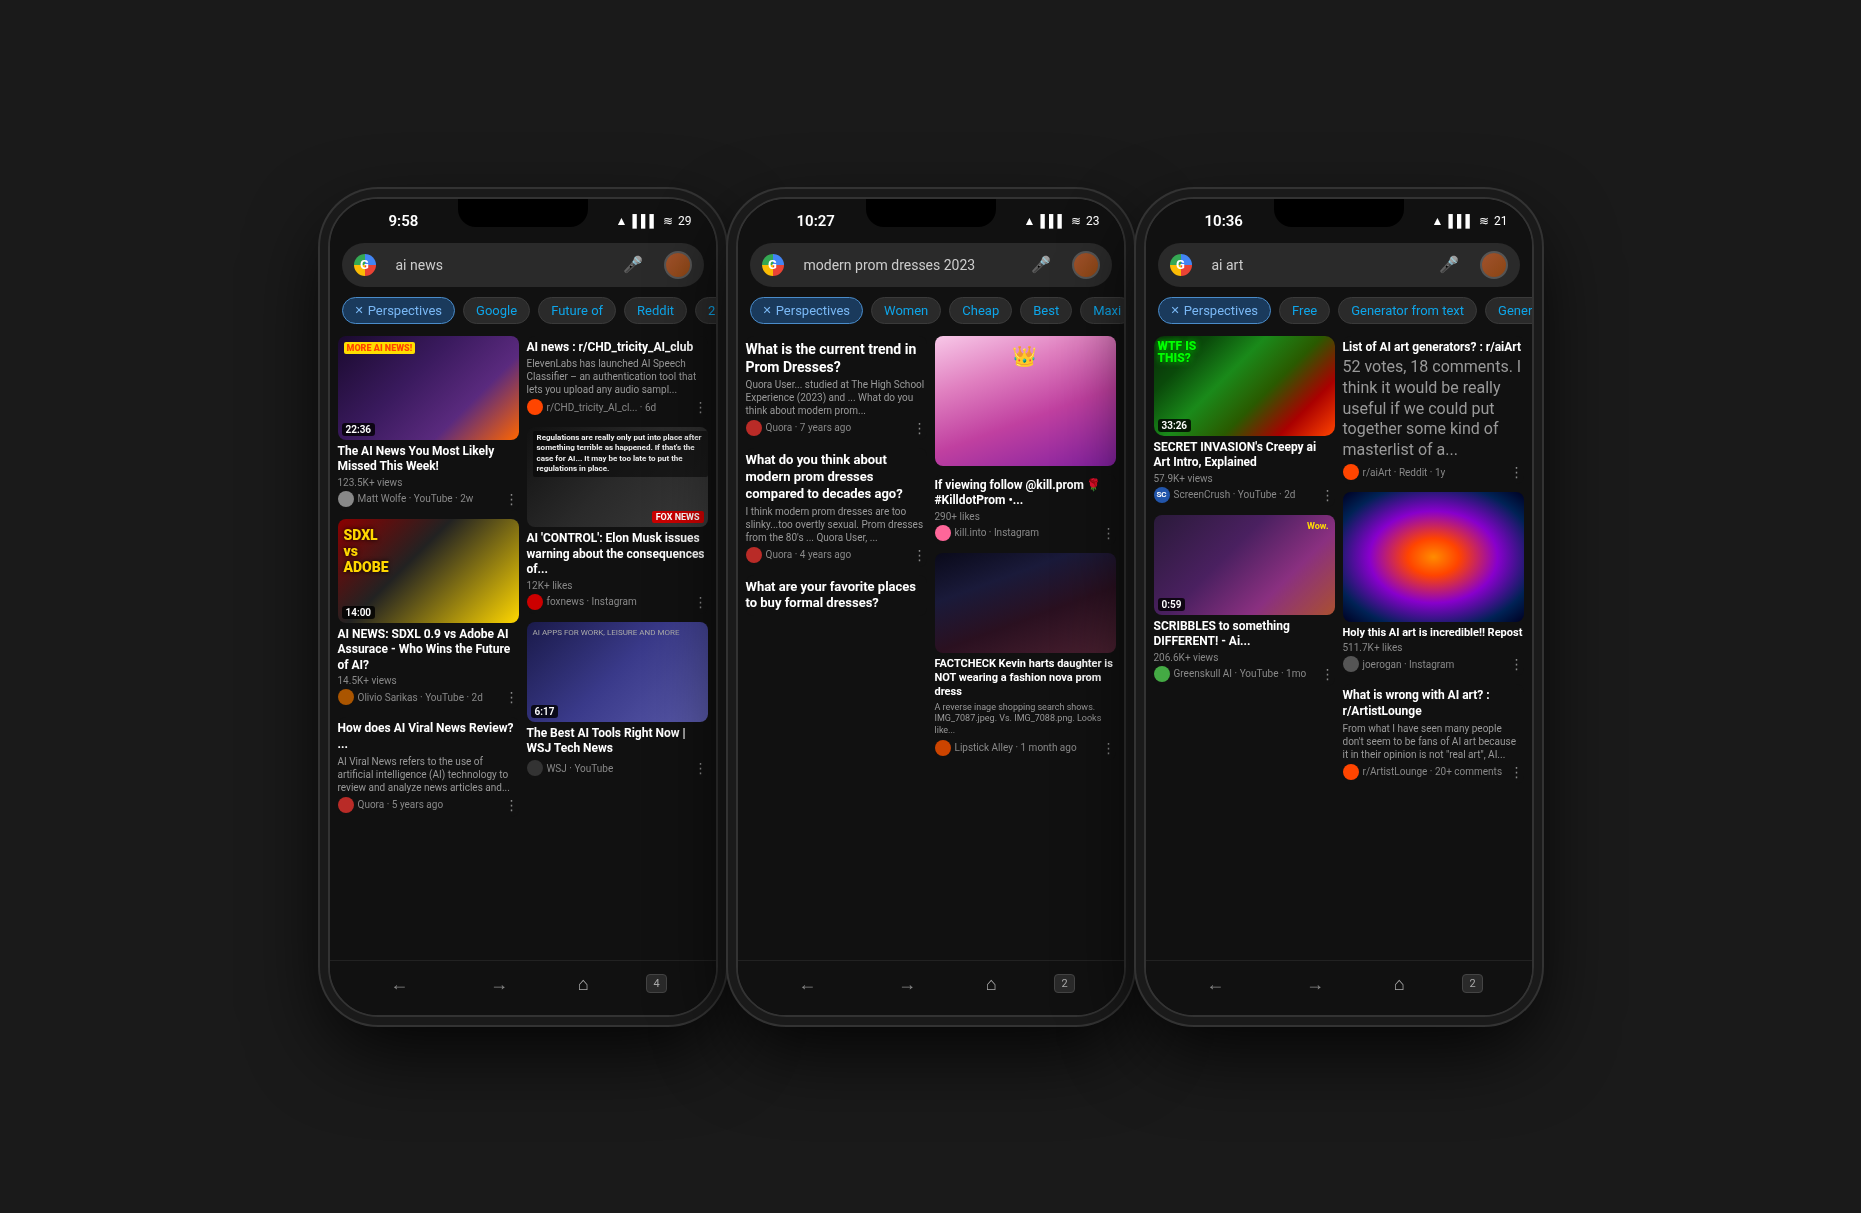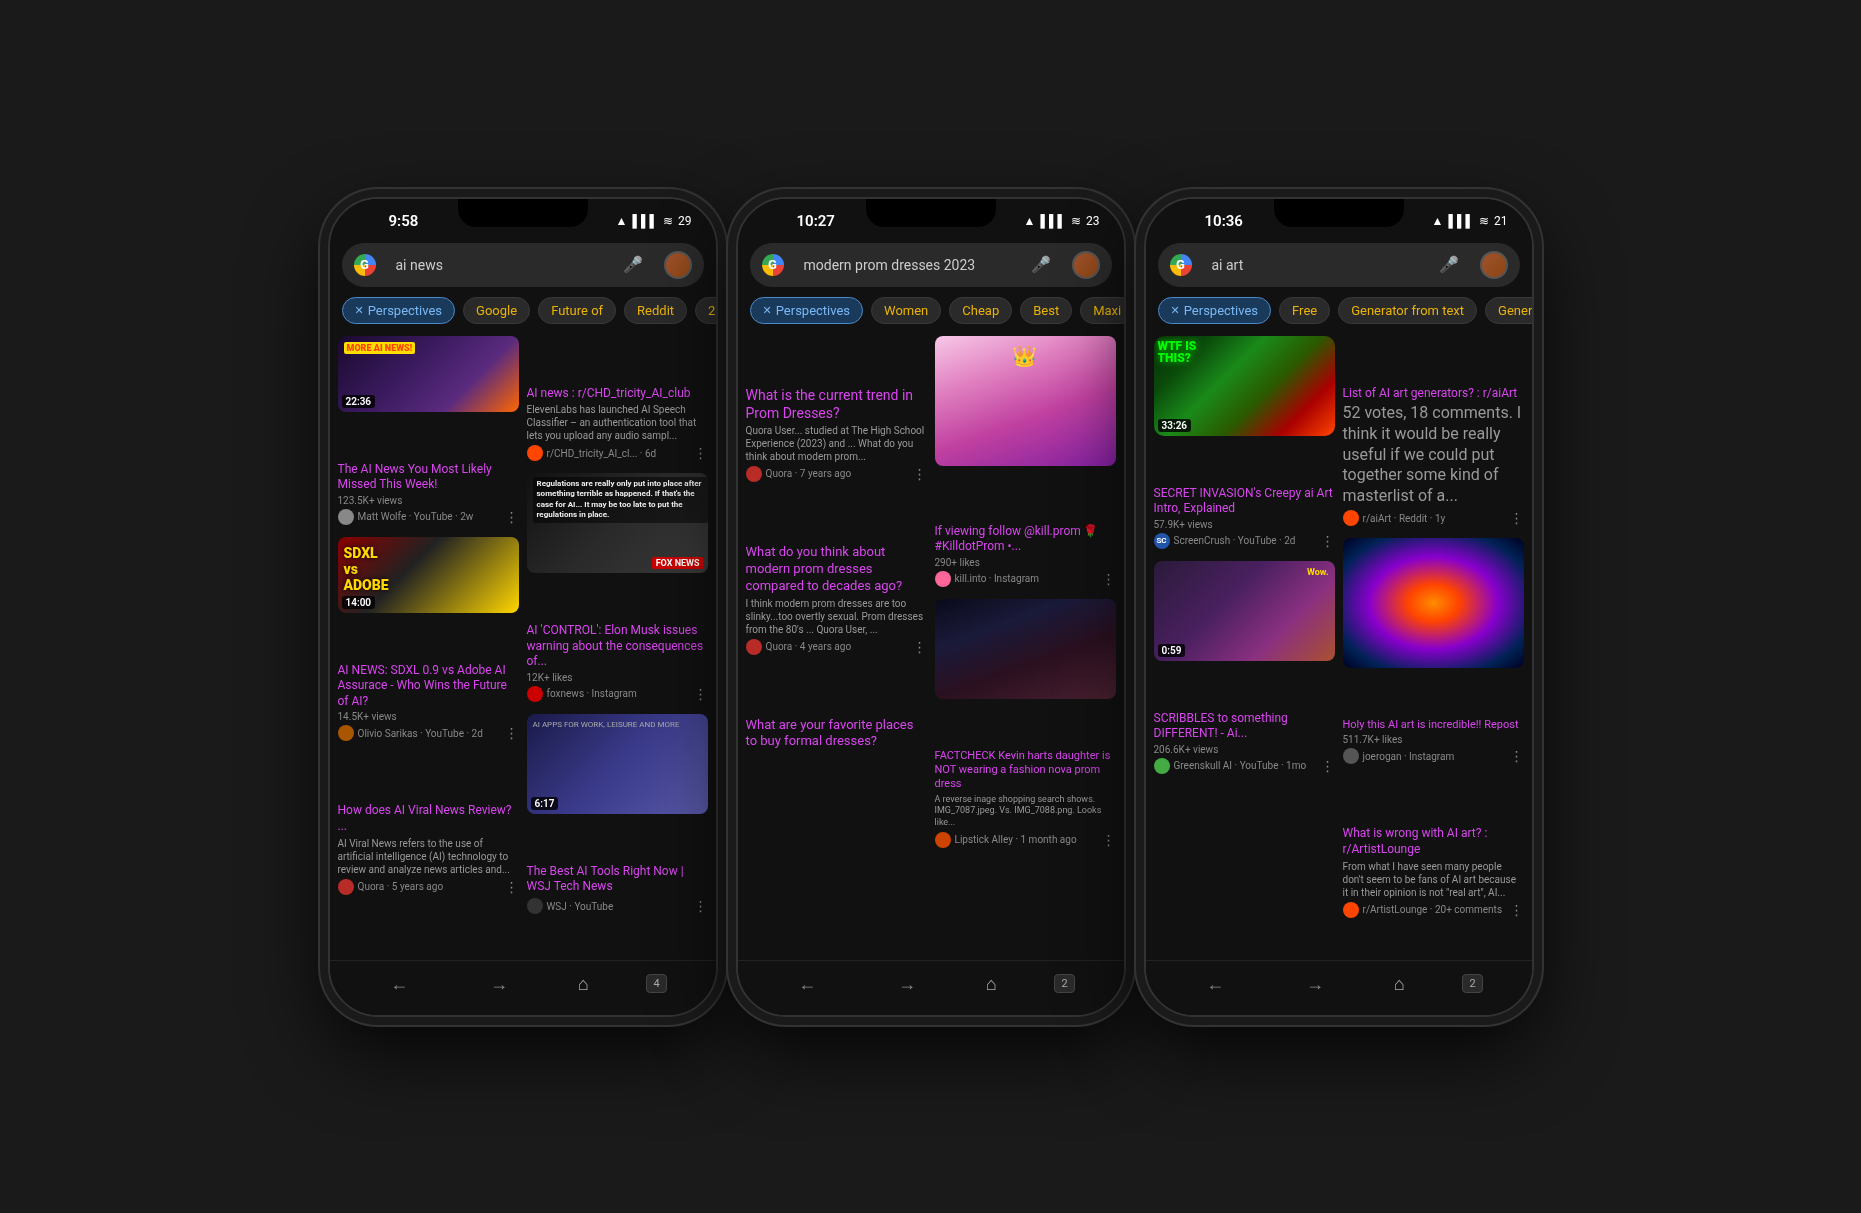--- a/index.html
+++ b/index.html
@@ -127,21 +127,21 @@
     }
     .chip {
       display: flex;
       align-items: center;
       gap: 4px;
       background: #2a2a2a;
       border-radius: 16px;
       padding: 5px 12px;
       white-space: nowrap;
       font-size: 13px;
-      color: #eab308;
+      color: #0ea5e9;
       border: 1px solid #3a3a3a;
       flex-shrink: 0;
     }
     .chip.active {
       background: #1a3a5c;
       border-color: #4a8cca;
       color: #7ab8f5;
     }
     .chip-x {
       color: #7ab8f5;
@@ -172,45 +172,44 @@
     .left-col {
       padding-right: 4px;
     }
     
     .video-card {
       background: #111;
       border-radius: 8px;
     }
     .video-thumb {
       width: 100%;
-      height: 76px;
+      height: 104px;
       border-radius: 8px;
       position: relative;
       overflow: hidden;
     }
     .duration-badge {
       position: absolute;
       bottom: 4px;
       left: 4px;
       background: rgba(0,0,0,0.8);
       color: #fff;
       font-size: 10px;
       padding: 1px 4px;
       border-radius: 3px;
       font-weight: 600;
     }
     .video-info {
       padding: 4px 0;
     }
     .video-title {
       font-size: 12px;
-      color: #d946ef;
+      color: #ffffff;
       line-height: 1.3;
-      font-weight: 400;
-      margin-top: 46px;
+      font-weight: 700;
     }
     .video-meta {
       font-size: 10px;
       color: #888;
       margin-top: 2px;
     }
     .channel-row {
       display: flex;
       align-items: center;
       gap: 4px;

